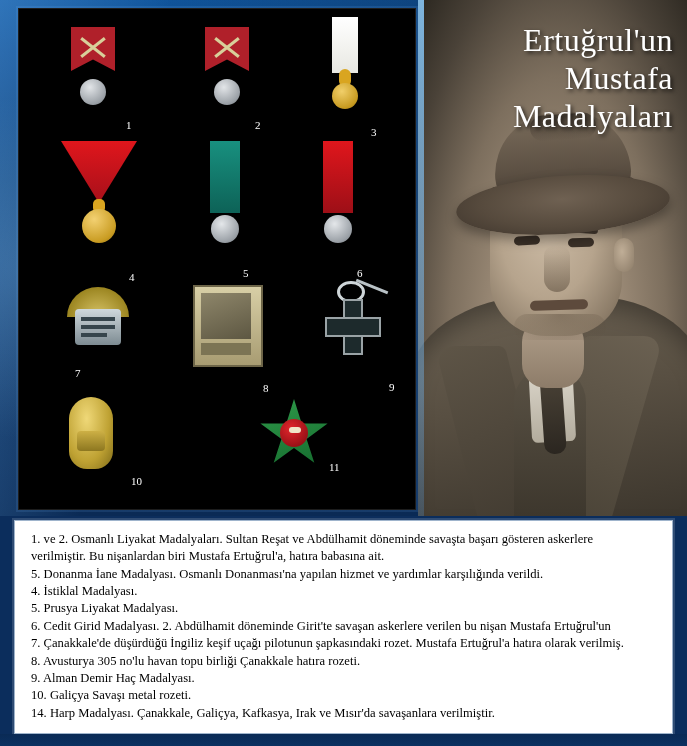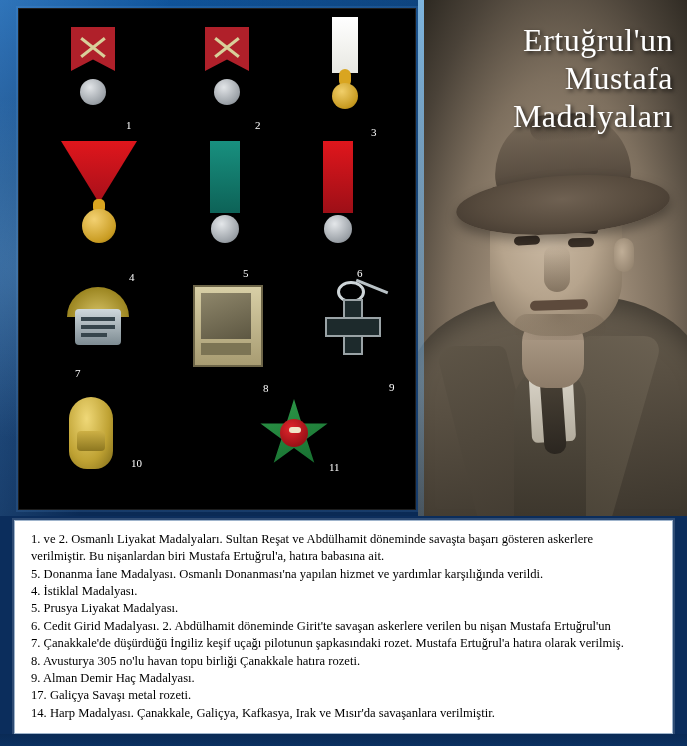--- a/index.html
+++ b/index.html
@@ -366,21 +366,21 @@
         <div style="position:absolute; left:18px; top:0; width:20px; height:56px; background:#1d2a2c; border:2px solid #9aa3a6; box-sizing:border-box;"></div>
         <div style="position:absolute; left:0; top:18px; width:56px; height:20px; background:#1d2a2c; border:2px solid #9aa3a6; box-sizing:border-box;"></div>
       </div>
     </div>
     <div class="num" style="left:370px; top:372px;">9</div>
 
     <div class="medal" style="left:42px; top:388px; width:62px; height:76px;">
       <div style="position:absolute; left:8px; top:0; width:44px; height:72px; background:radial-gradient(ellipse at 40% 30%, #efd878, #bfa233 60%, #7e6a18 100%); border-radius:22px 22px 18px 18px;"></div>
       <div style="position:absolute; left:16px; top:34px; width:28px; height:20px; background:linear-gradient(180deg,#cdb045,#8d7720); border-radius:4px;"></div>
     </div>
-    <div class="num" style="left:112px; top:448px;">10</div>
+    <div class="num" style="left:112px; top:466px;">10</div>
 
     <div class="medal" style="left:240px; top:390px; width:70px; height:70px;">
       <div style="position:absolute; left:0; top:0; width:70px; height:70px; background:linear-gradient(160deg,#2f9a4a,#146a2d); clip-path:polygon(50% 0%,61% 35%,98% 35%,68% 57%,79% 91%,50% 70%,21% 91%,32% 57%,2% 35%,39% 35%);"></div>
       <div class="disc" style="top:20px; width:28px; height:28px; background:radial-gradient(circle at 40% 34%, #e2262c, #971016 75%);"></div>
       <div style="position:absolute; left:30px; top:28px; width:12px; height:6px; background:#f0e6c8; border-radius:3px;"></div>
     </div>
     <div class="num" style="left:310px; top:452px;">11</div>
 
   </div>
 </div>
@@ -407,20 +407,20 @@
   <p>
     <b>7. Çanakkale'de düşürdüğü İngiliz keşif uçağı pilotunun şapkasındaki rozet.</b><span class="cap-rest"> Mustafa Ertuğrul'a hatıra olarak verilmiş.</span>
   </p>
   <p>
     <b>8. Avusturya 305 no'lu havan topu birliği Çanakkale hatıra rozeti.</b>
   </p>
   <p>
     <b>9. Alman Demir Haç Madalyası.</b>
   </p>
   <p>
-    <b>17. Galiçya Savaşı metal rozeti.</b>
+    <b>10. Galiçya Savaşı metal rozeti.</b>
   </p>
   <p>
     <b>14. Harp Madalyası.</b><span class="cap-rest"> Çanakkale, Galiçya, Kafkasya, Irak ve Mısır'da savaşanlara verilmiştir.</span>
   </p>
 </div>
 
 <div id="bottom-strip"></div>
 
 </body></html>

